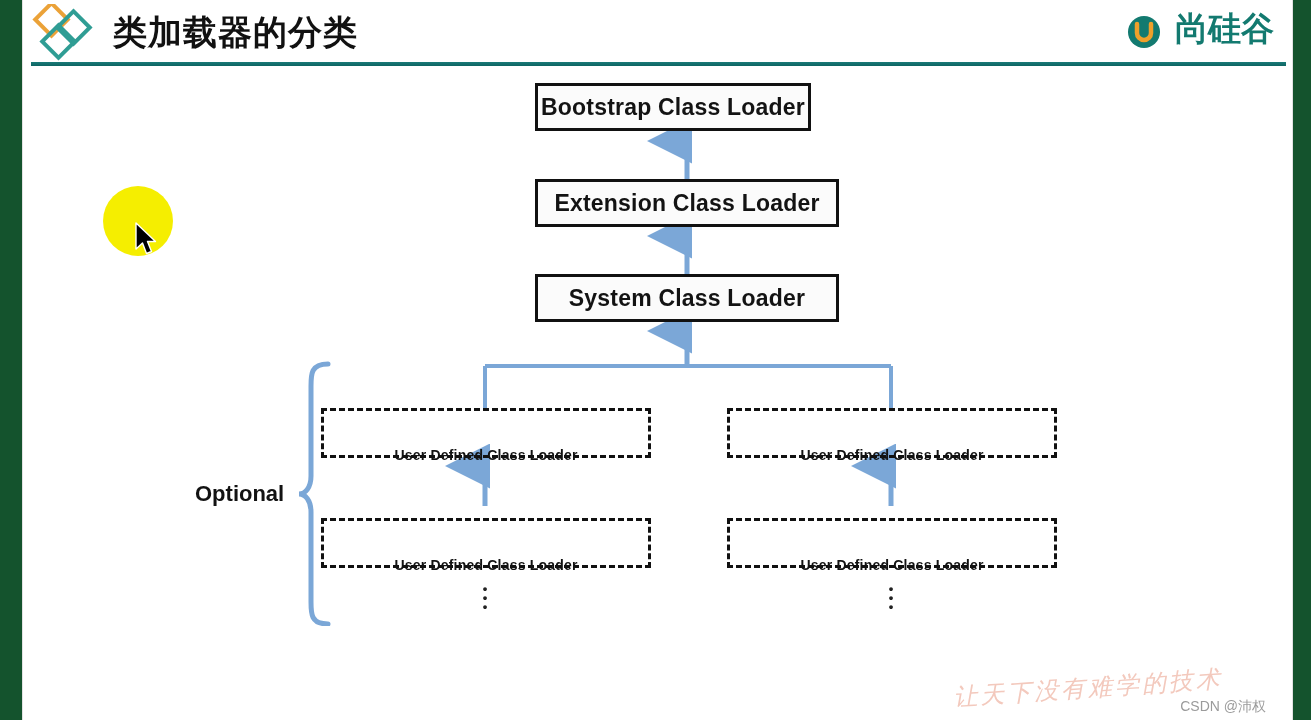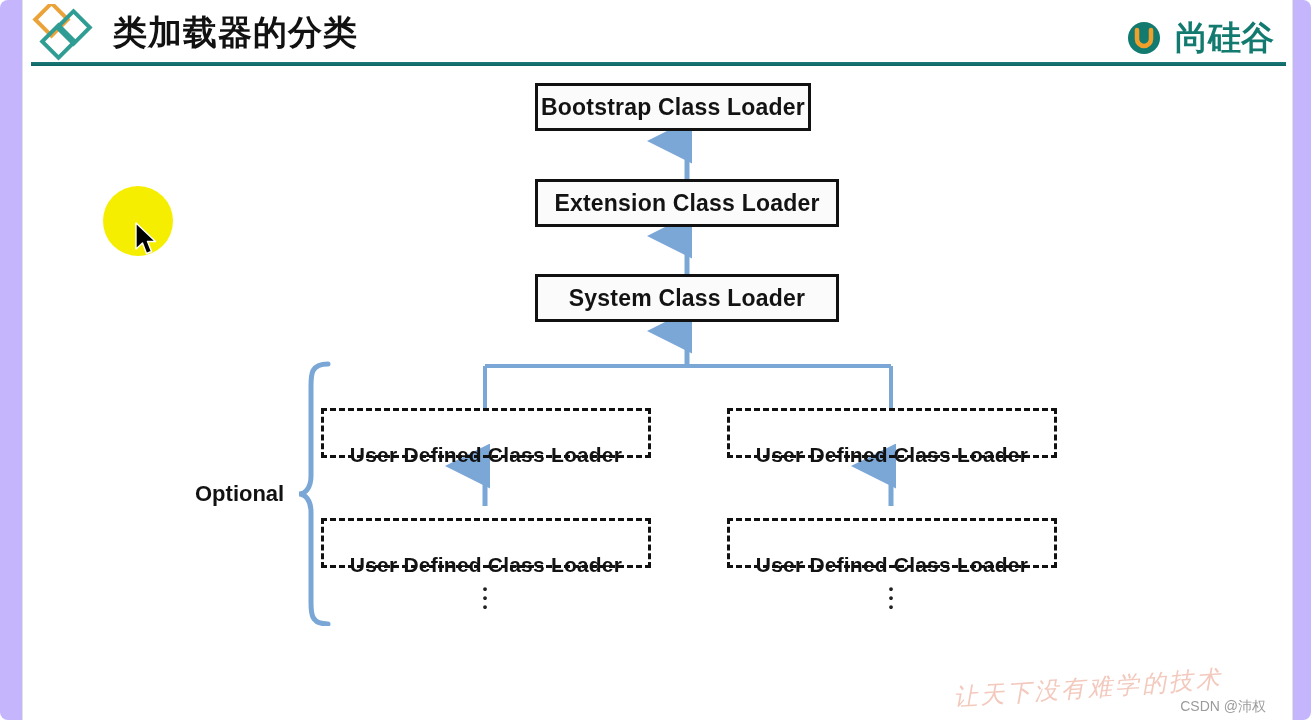--- a/index.html
+++ b/index.html
@@ -11,23 +11,22 @@
     width: 1311px;
     height: 720px;
     overflow: hidden;
     font-family: "Liberation Sans", "DejaVu Sans", sans-serif;
   }
 
   #screen {
     position: relative;
     width: 1311px;
     height: 720px;
-    background: #c4b5fd;
+    background: #14532d;
     overflow: hidden;
-    border-radius: 8px;
   }
 
   
   #slide {
     position: absolute;
     left: 22px;
     top: 0px;
     width: 1271px;
     height: 720px;
     background: #ffffff;
@@ -73,22 +72,23 @@
     white-space: nowrap;
   }
 
   
   #corp-logo {
     position: absolute;
     right: 18px;
     top: 9px;
     height: 46px;
     display: flex;
-    align-items: flex-end;
+    align-items: center;
     gap: 14px;
+    font-family: Liberation Mono, monospace;
   }
   #corp-logo-mark {
     width: 34px;
     height: 34px;
   }
   #corp-logo-text {
     font-size: 33px;
     font-weight: bold;
     color: #137a70;
     letter-spacing: 0px;
@@ -125,21 +125,21 @@
   .dashed-box {
     position: absolute;
     border: 3px dashed #111111;
     background: transparent;
     display: flex;
     align-items: center;
     justify-content: center;
     box-sizing: border-box;
   }
   .dashed-box span {
-    font-size: 21px;
+    font-size: 14px;
     font-weight: bold;
     color: #131313;
     letter-spacing: 0.2px;
     white-space: nowrap;
     margin-top: 44px;
   }
 
   .connector-svg {
     position: absolute;
     left: 0; top: 0;

